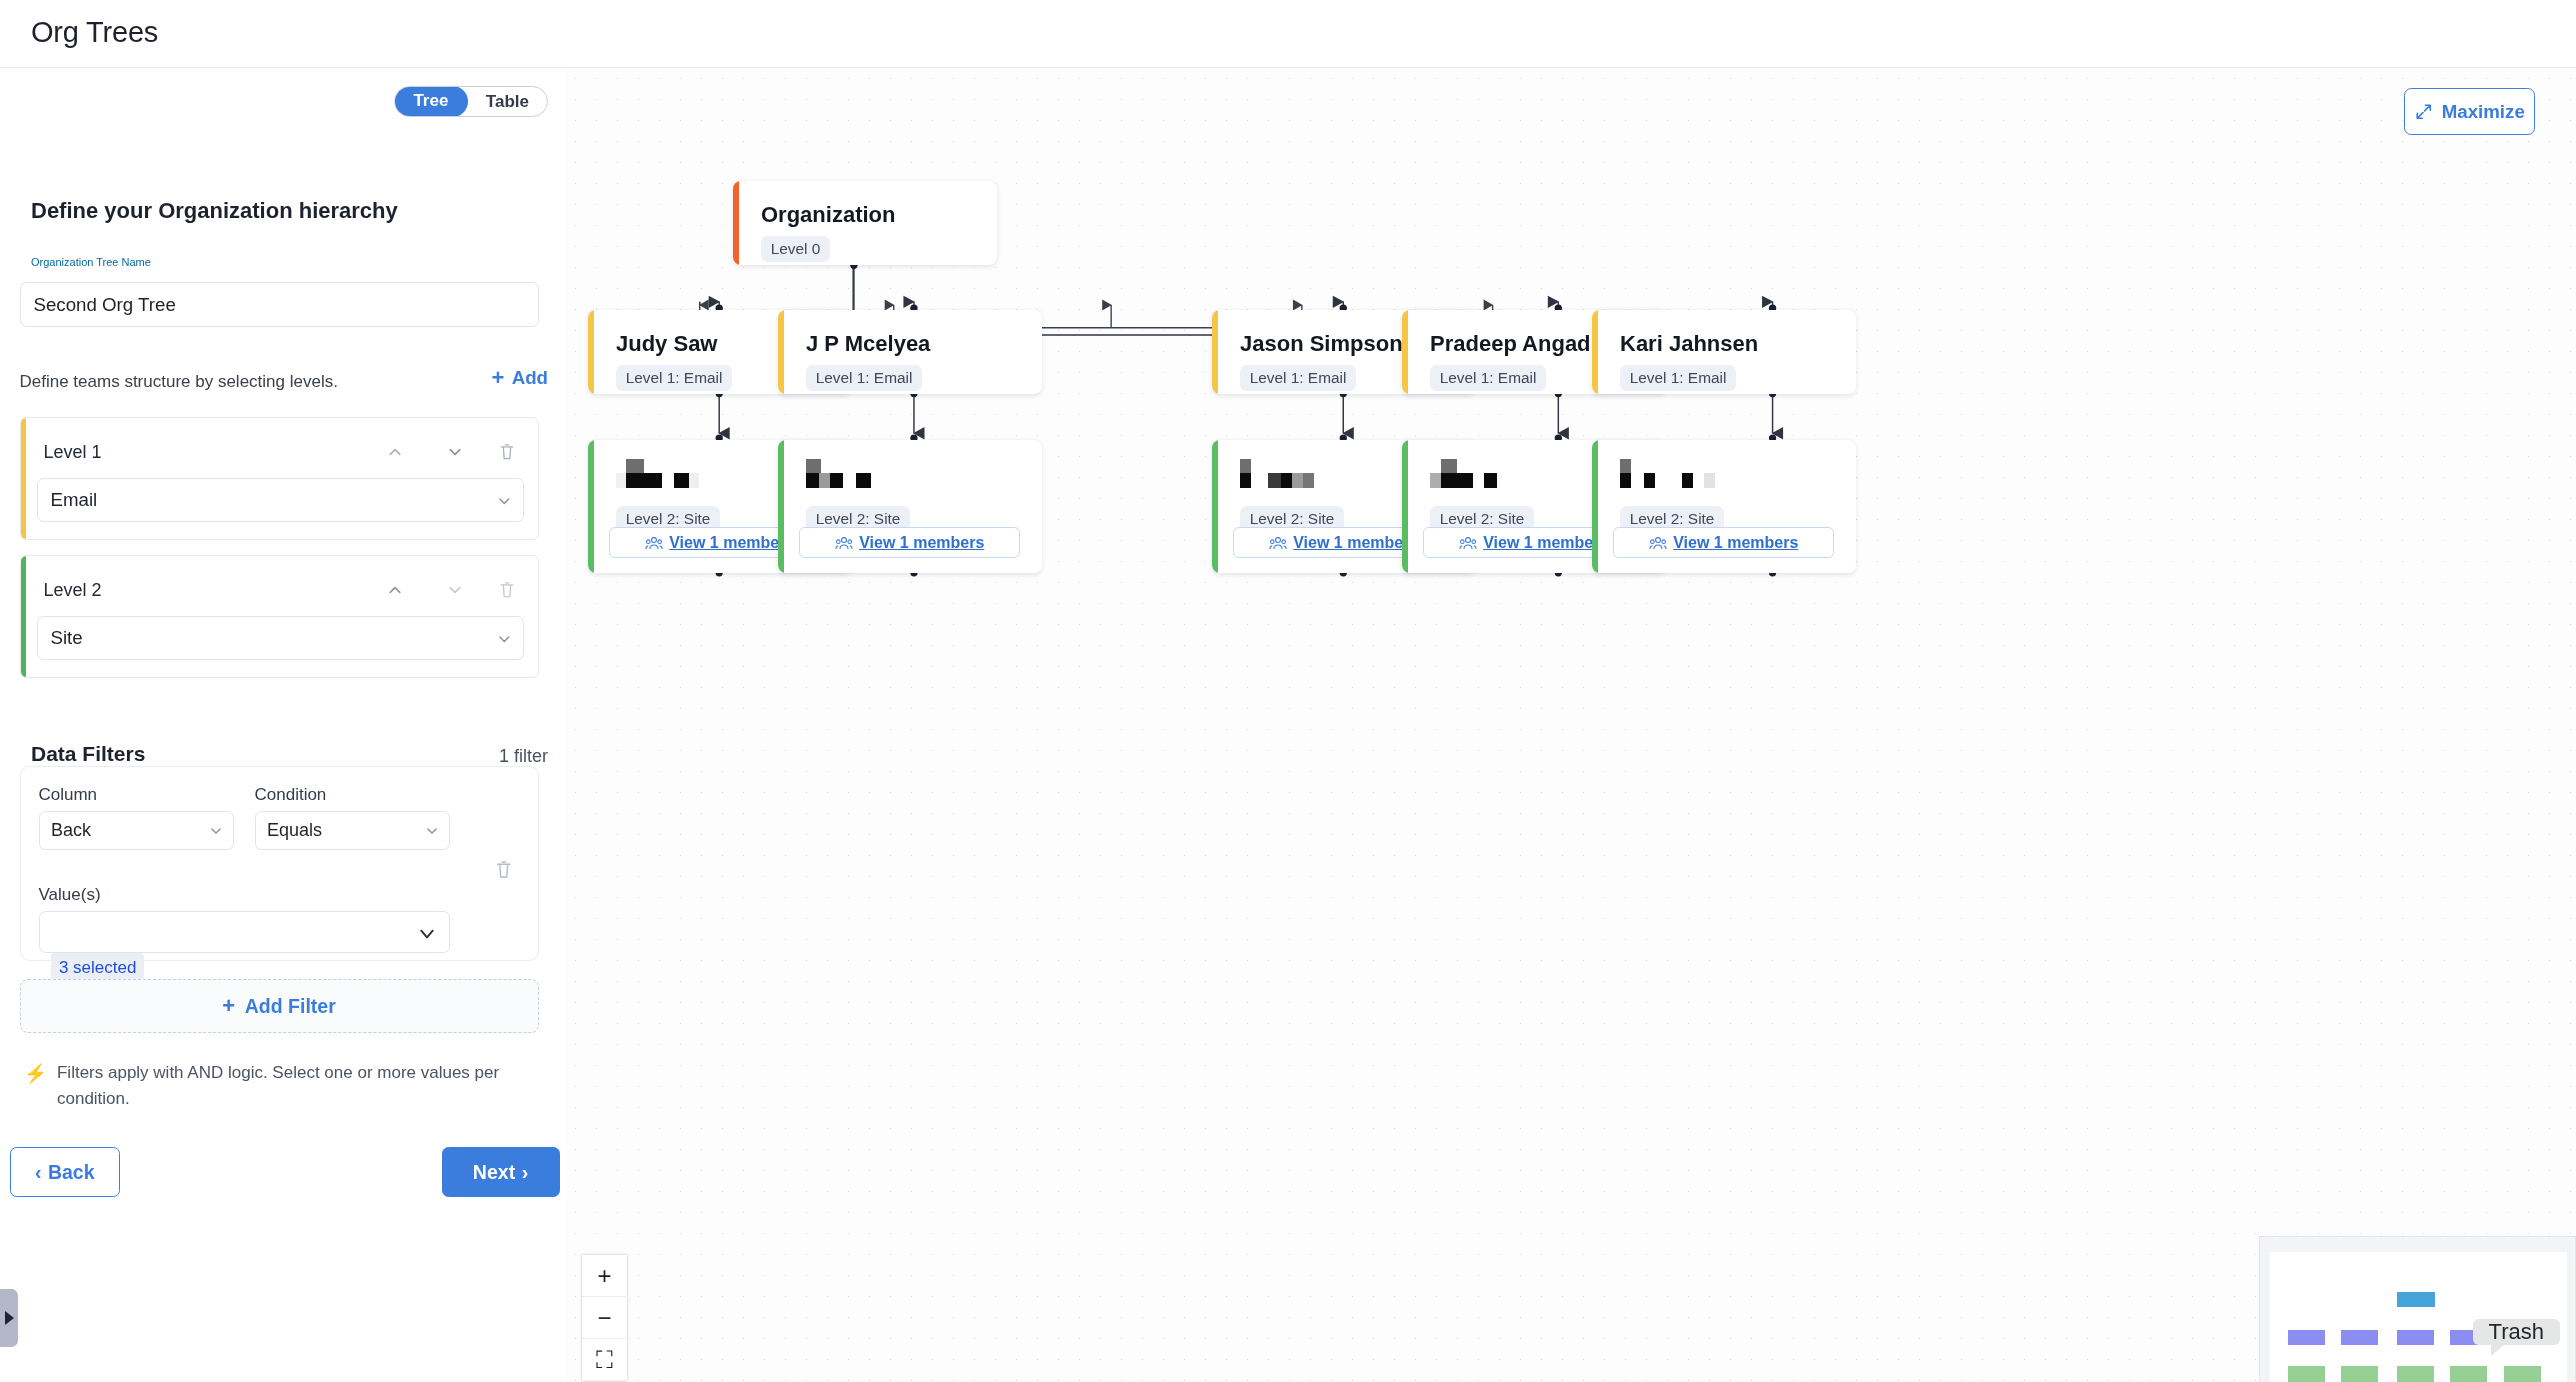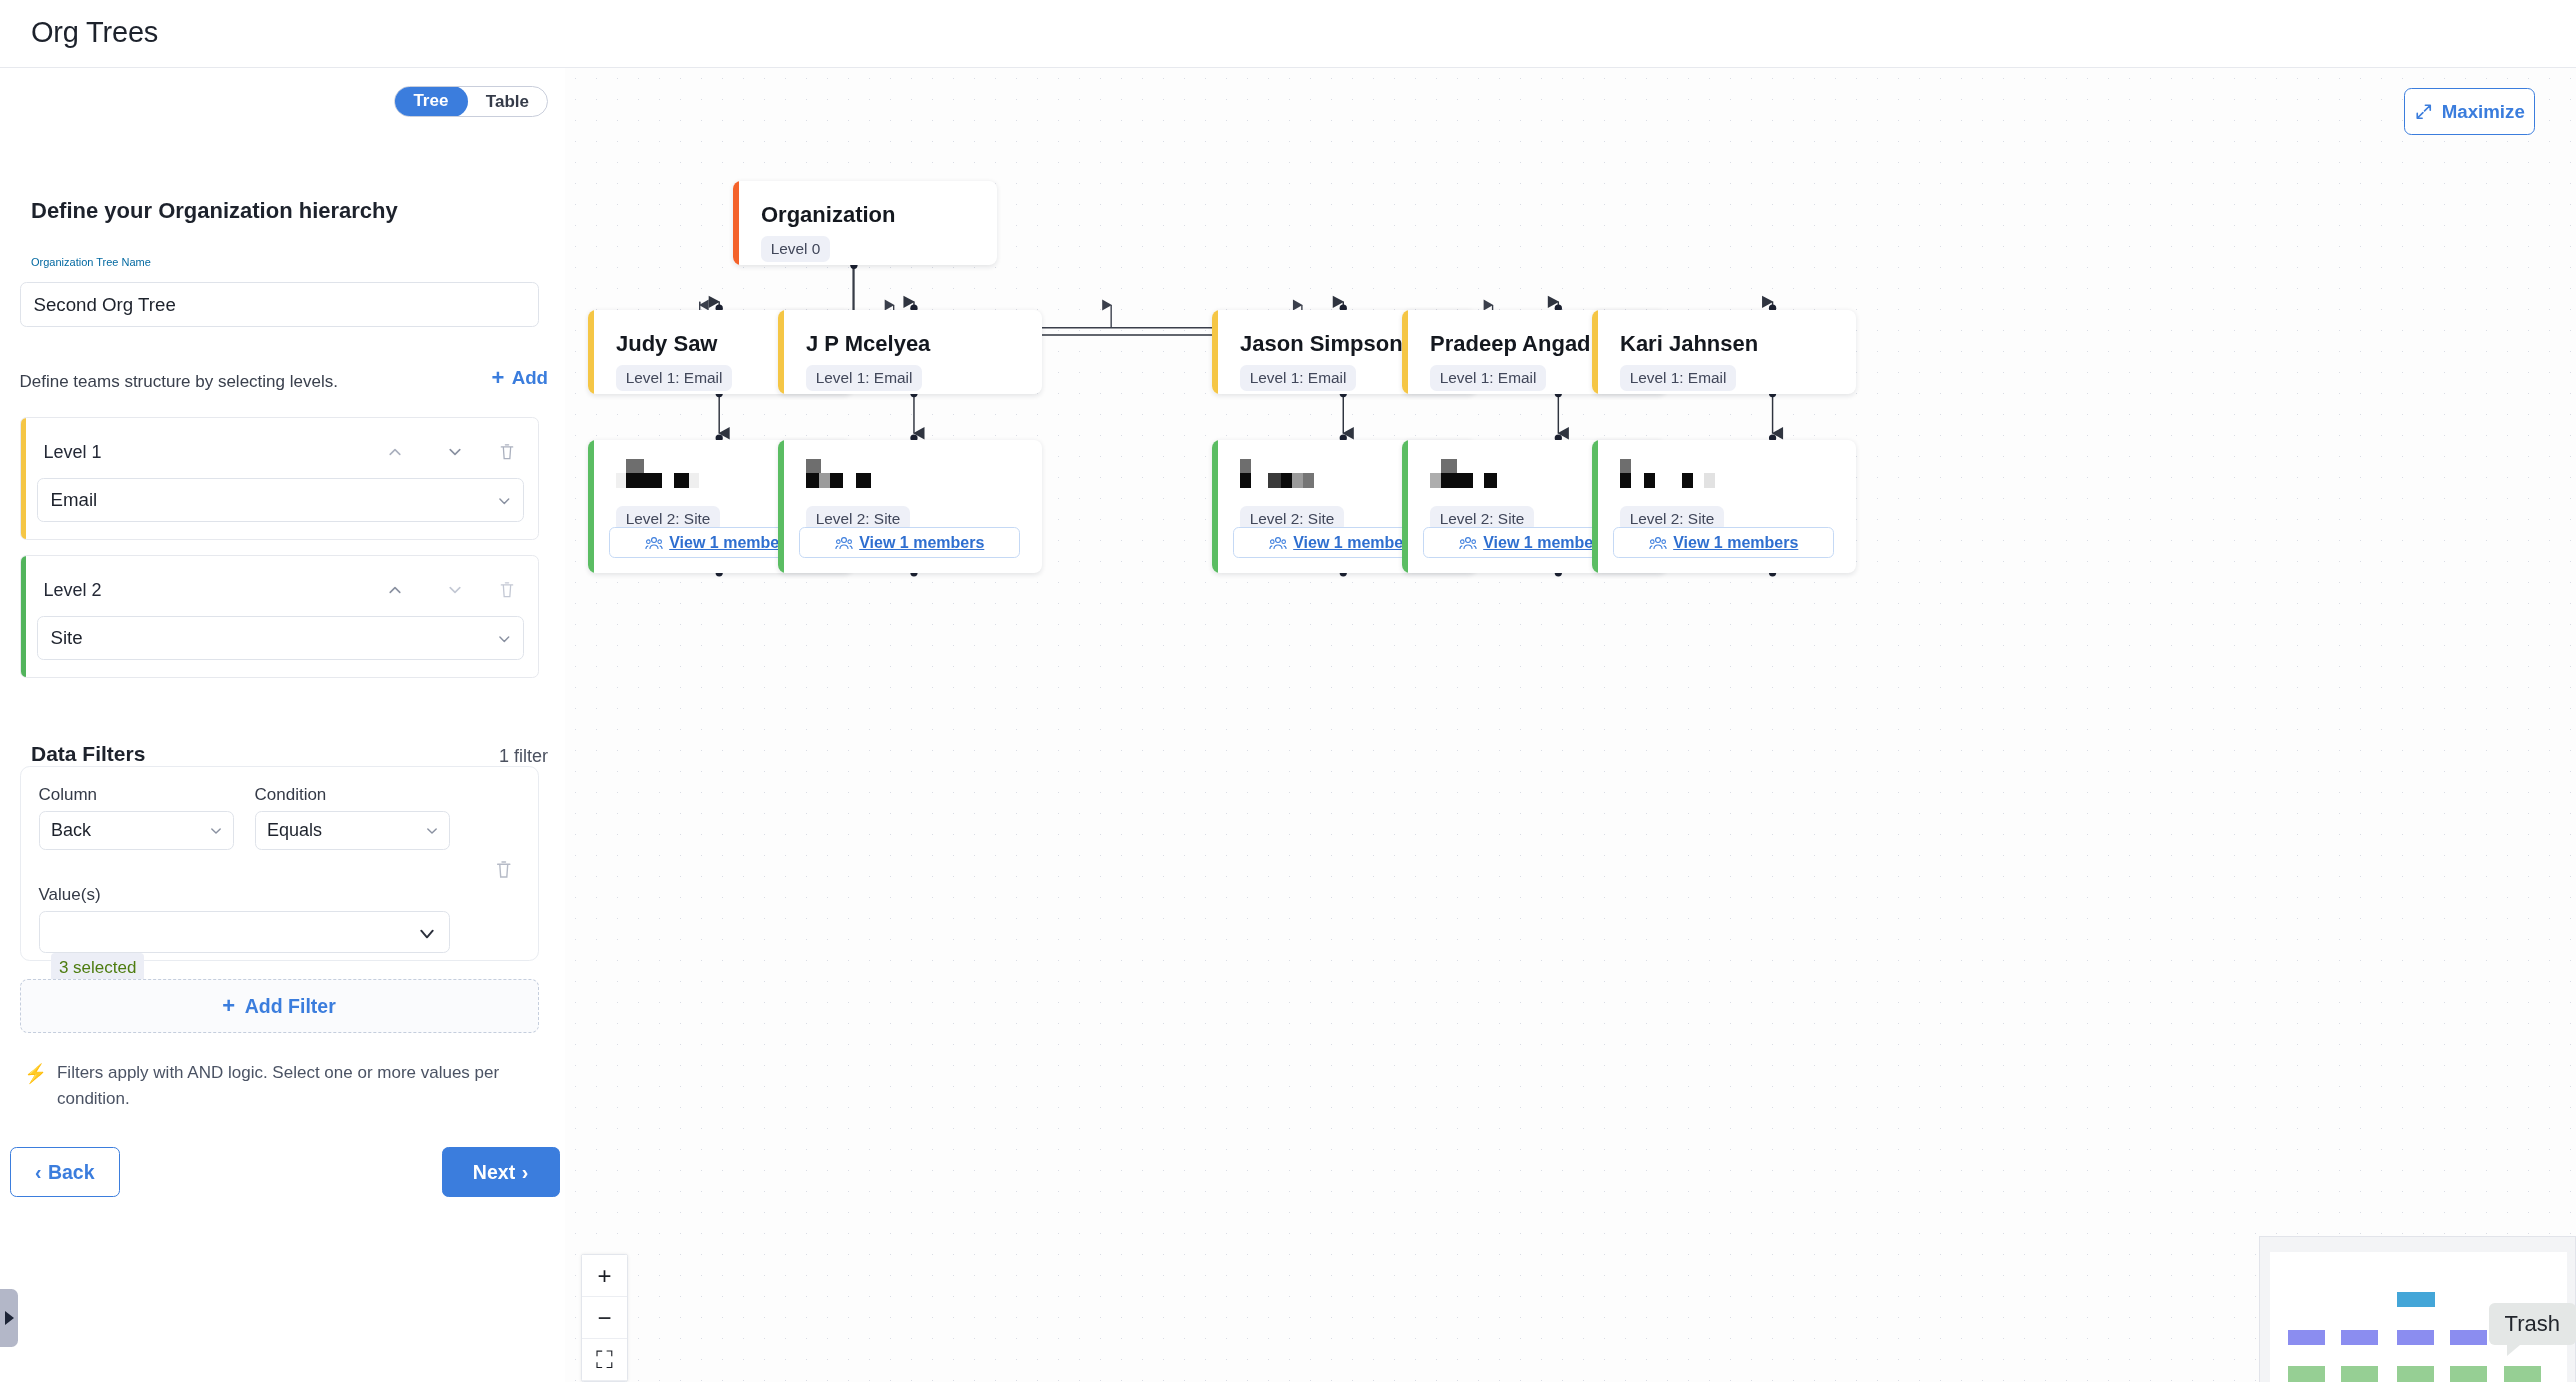--- a/index.html
+++ b/index.html
@@ -120,21 +120,21 @@
     border-radius: 6.5px; background: #fff; font-size: 18px; color: #1d222c;
     line-height: 37px; padding: 0 11.4px; cursor: pointer;
   }
   #sel-column    { left: 18px;  top: 44px;  width: 195px; }
   #sel-condition { left: 234px; top: 44px;  width: 195px; }
   #sel-values    { left: 18px;  top: 144px; width: 411px; height: 42px; line-height: 41px; }
   .sel-box .caret { position: absolute; right: 9.7px; top: 12px; width: 14px; height: 14px; }
   #sel-values .caret { top: 13px; right: 13px; width: 18px; height: 18px; }
   .chip {
     display: inline-block; background: #eceef6; border-radius: 4px;
-    padding: 1.6px 8px; font-size: 17px; color: #4d7c0f; line-height: 26px; margin-top: 41px;
+    padding: 1.6px 8px; font-size: 17px; color: #1d4ed8; line-height: 26px; margin-top: 41px;
   }
   #filter-delete {
     position: absolute; right: 19.5px; top: 88px;
     background: none; border: none; cursor: pointer;
     width: 29px; height: 29px; display: flex; align-items: center; justify-content: center;
   }
   #add-filter-btn {
     position: absolute; left: 19.5px; top: 911px; width: 519px; height: 54px;
     border: 1.6px dashed #c5cedd; border-radius: 8px; background: #fafbfd;
     color: #3b7ddd; font-size: 19.5px; font-weight: bold; cursor: pointer;
@@ -233,23 +233,23 @@
     font-family: "Liberation Sans", sans-serif;
   }
   
   #minimap {
     position: absolute; right: 0; bottom: -16px; width: 317px; height: 162px;
     background: #f3f4f6; border: 0.8px solid #e2e4ea;
   }
   #minimap .inner { position: absolute; left: 9.7px; top: 14.6px; right: 8px; bottom: 0; background: #fff; }
   .mm { position: absolute; }
   #trash-tip {
-    position: absolute; right: 0; bottom: 37px;
+    position: absolute; right: 16px; bottom: 37px;
     background: #e4e7e6; color: #22262d; font-size: 22px;
-    padding: 8px 16px; border-radius: 5.7px;
+    padding: 0 16px; border-radius: 5.7px;
   }
   #trash-tip:after {
     content: ""; position: absolute; left: 18px; bottom: -10.6px;
     border-top: 11.4px solid #e4e7e6;
     border-right: 13px solid transparent;
   }
 </style>
 </head>
 <body>
 

